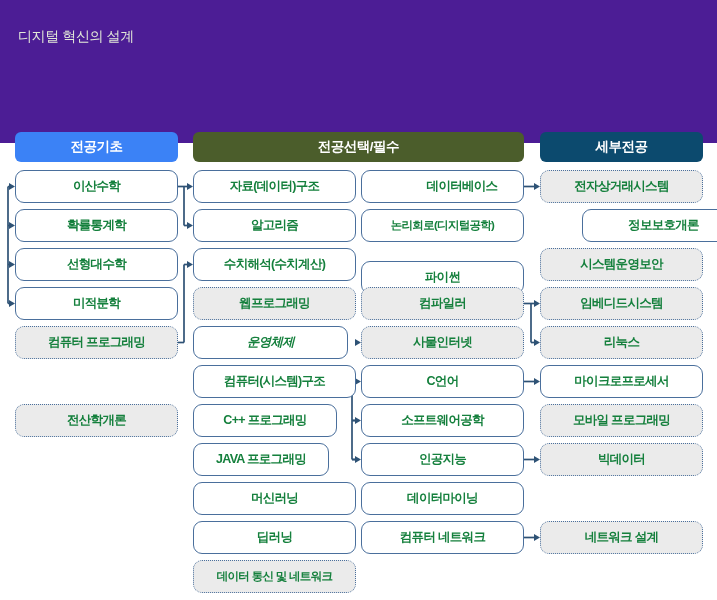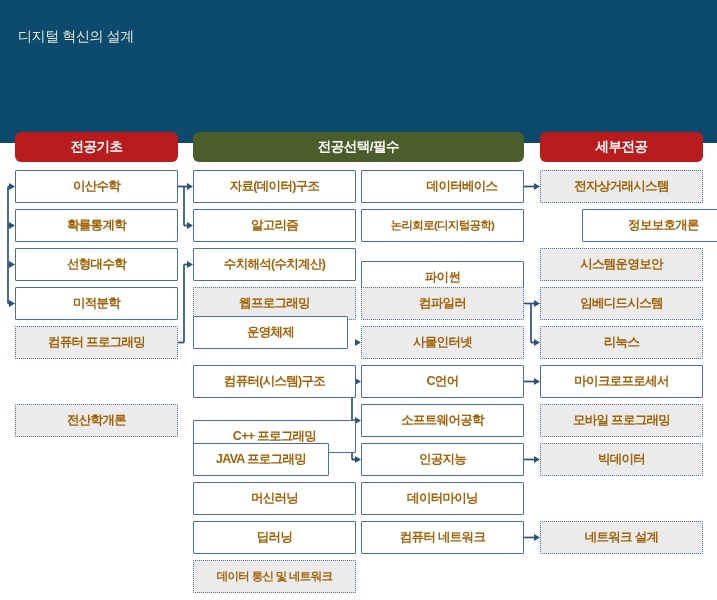--- a/index.html
+++ b/index.html
@@ -8,21 +8,21 @@
     width:717px; height:600px;
     background:#ffffff;
     font-family:"Liberation Sans","DejaVu Sans",sans-serif;
     overflow:hidden;
     position:relative;
   }
 
   
   #banner {
     position:absolute; left:0; top:0; width:717px; height:143px;
-    background:#0c4a6e;
+    background:#4c1d95;
   }
   #banner-sub {
     position:absolute; left:18px; top:28px;
     font-size:14px; color:#e2e8d8; letter-spacing:-0.4px;
     white-space:nowrap;
   }
   #banner-title {
     position:absolute; left:17px; top:50px;
     font-size:33px; font-weight:bold; color:#ffffff;
     letter-spacing:-1.6px; white-space:nowrap;
@@ -33,23 +33,23 @@
     position:absolute; height:30px;
     background:#4b5d2b; border-radius:6px;
     color:#ffffff; font-size:13.5px; font-weight:bold;
     display:flex; align-items:center; justify-content:center;
     letter-spacing:-0.5px;
   }
 
   
   .box {
     position:absolute; height:33px;
-    border-radius:1px;
+    border-radius:9px;
     display:flex; align-items:center; justify-content:center;
-    font-size:12.5px; font-weight:bold; color:#a16207;
+    font-size:12.5px; font-weight:bold; color:#15803d;
     letter-spacing:-0.7px; white-space:nowrap;
     text-align:center; line-height:1.1;
   }
   .box.solid {
     background:#ffffff;
     border:1.4px solid #4a6f9c;
   }
   .box.dotted {
     background:#ebebeb;
     border:1.6px dotted #4a6f9c;
@@ -113,36 +113,36 @@
     <polygon points="540,342.5 534,338.9 534,346.1" fill="#2e5275"></polygon>
     <path d="M524,381.5 L534,381.5" stroke="#2e5275"></path>
     <polygon points="540,381.5 534,377.9 534,385.1" fill="#2e5275"></polygon>
     <path d="M524,459.5 L534,459.5" stroke="#2e5275"></path>
     <polygon points="540,459.5 534,455.9 534,463.1" fill="#2e5275"></polygon>
     <path d="M524,537.5 L534,537.5" stroke="#2e5275"></path>
     <polygon points="540,537.5 534,533.9 534,541.1" fill="#2e5275"></polygon>
   </svg>
 
 <div id="chart-root">
-    <div class="col-header" style="left: 15px; top: 132px; width: 163px; background: #b91c1c;">전공기초</div>
+    <div class="col-header" style="left: 15px; top: 132px; width: 163px; background: #3b82f6;">전공기초</div>
     <div class="col-header" style="left: 193px; top: 132px; width: 331px; background: rgb(75, 93, 43);">전공선택/필수</div>
-    <div class="col-header" style="left: 540px; top: 132px; width: 163px; background: #b91c1c;">세부전공</div>
+    <div class="col-header" style="left: 540px; top: 132px; width: 163px; background: #0c4a6e;">세부전공</div>
     <div class="box solid" style="left: 15px; top: 170px; width: 163px;">이산수학</div>
     <div class="box solid" style="left: 15px; top: 209px; width: 163px;">확률통계학</div>
     <div class="box solid" style="left: 15px; top: 248px; width: 163px; font-family: Liberation Serif, serif;">선형대수학</div>
     <div class="box solid" style="left: 15px; top: 287px; width: 163px;">미적분학</div>
     <div class="box dotted" style="left: 15px; top: 326px; width: 163px;">컴퓨터 프로그래밍</div>
     <div class="box dotted" style="left: 15px; top: 404px; width: 163px;">전산학개론</div>
     <div class="box solid" style="left: 193px; top: 170px; width: 163px;">자료(데이터)구조</div>
     <div class="box solid" style="left: 193px; top: 209px; width: 163px;">알고리즘</div>
     <div class="box solid" style="left: 193px; top: 248px; width: 163px;">수치해석(수치계산)</div>
     <div class="box dotted" style="left: 193px; top: 287px; width: 163px;">웹프로그래밍</div>
-    <div class="box solid" style="left: 193px; top: 316px; width: 155px;">운영체제</div>
+    <div class="box solid" style="left: 193px; top: 326px; width: 155px; font-style: italic;">운영체제</div>
     <div class="box solid" style="left: 193px; top: 365px; width: 163px;">컴퓨터(시스템)구조</div>
-    <div class="box solid" style="left: 193px; top: 404px; width: 163px; margin-top: 16px;">C++ 프로그래밍</div>
+    <div class="box solid" style="left: 193px; top: 404px; width: 144px;">C++ 프로그래밍</div>
     <div class="box solid" style="left: 193px; top: 443px; width: 136px;">JAVA 프로그래밍</div>
     <div class="box solid" style="left: 193px; top: 482px; width: 163px;">머신러닝</div>
     <div class="box solid" style="left: 193px; top: 521px; width: 163px;">딥러닝</div>
     <div class="box dotted small" style="left: 193px; top: 560px; width: 163px;">데이터 통신 및 네트워크</div>
     <div class="box solid" style="left: 361px; top: 170px; width: 163px; padding-left: 39px;">데이터베이스</div>
     <div class="box solid small" style="left: 361px; top: 209px; width: 163px;">논리회로(디지털공학)</div>
     <div class="box solid" style="left: 361px; top: 261px; width: 163px;">파이썬</div>
     <div class="box dotted" style="left: 361px; top: 287px; width: 163px;">컴파일러</div>
     <div class="box dotted" style="left: 361px; top: 326px; width: 163px;">사물인터넷</div>
     <div class="box solid" style="left: 361px; top: 365px; width: 163px;">C언어</div>

